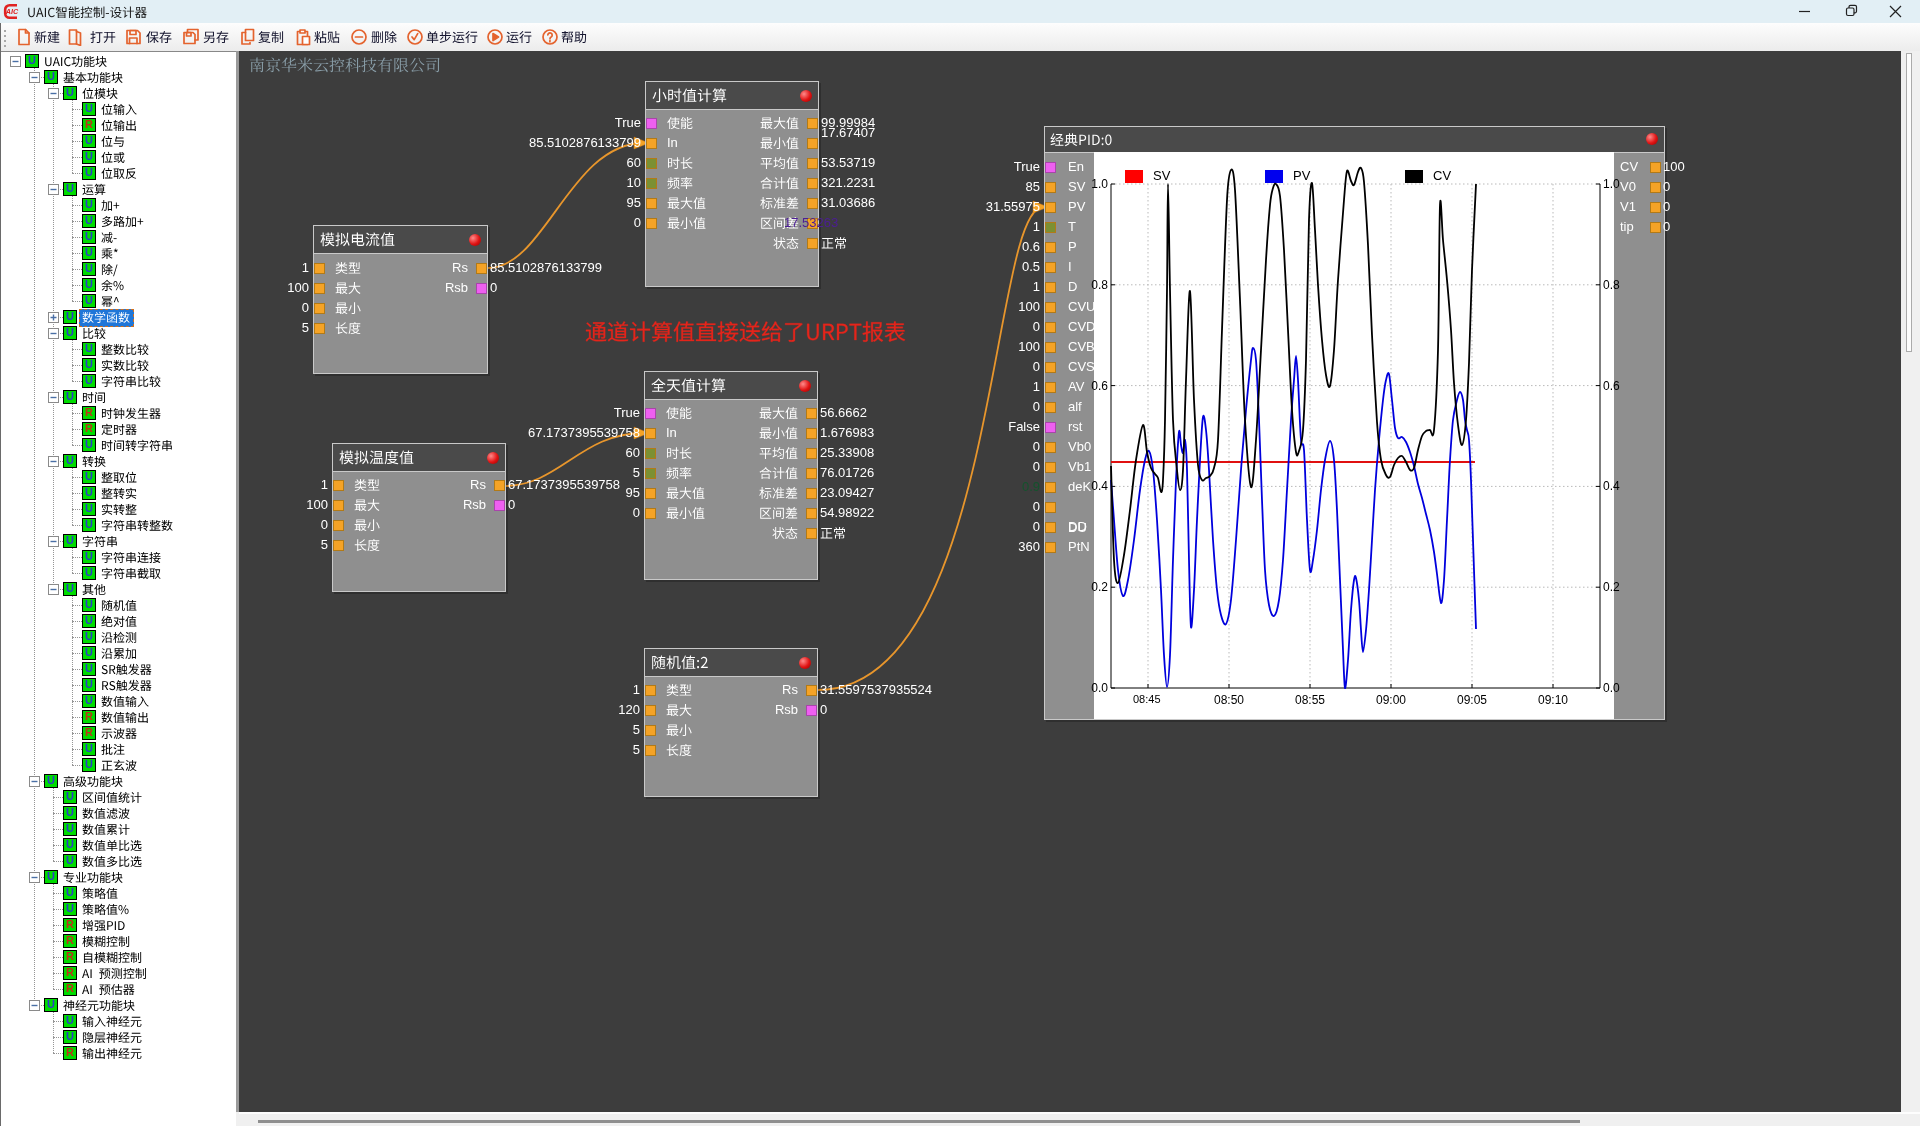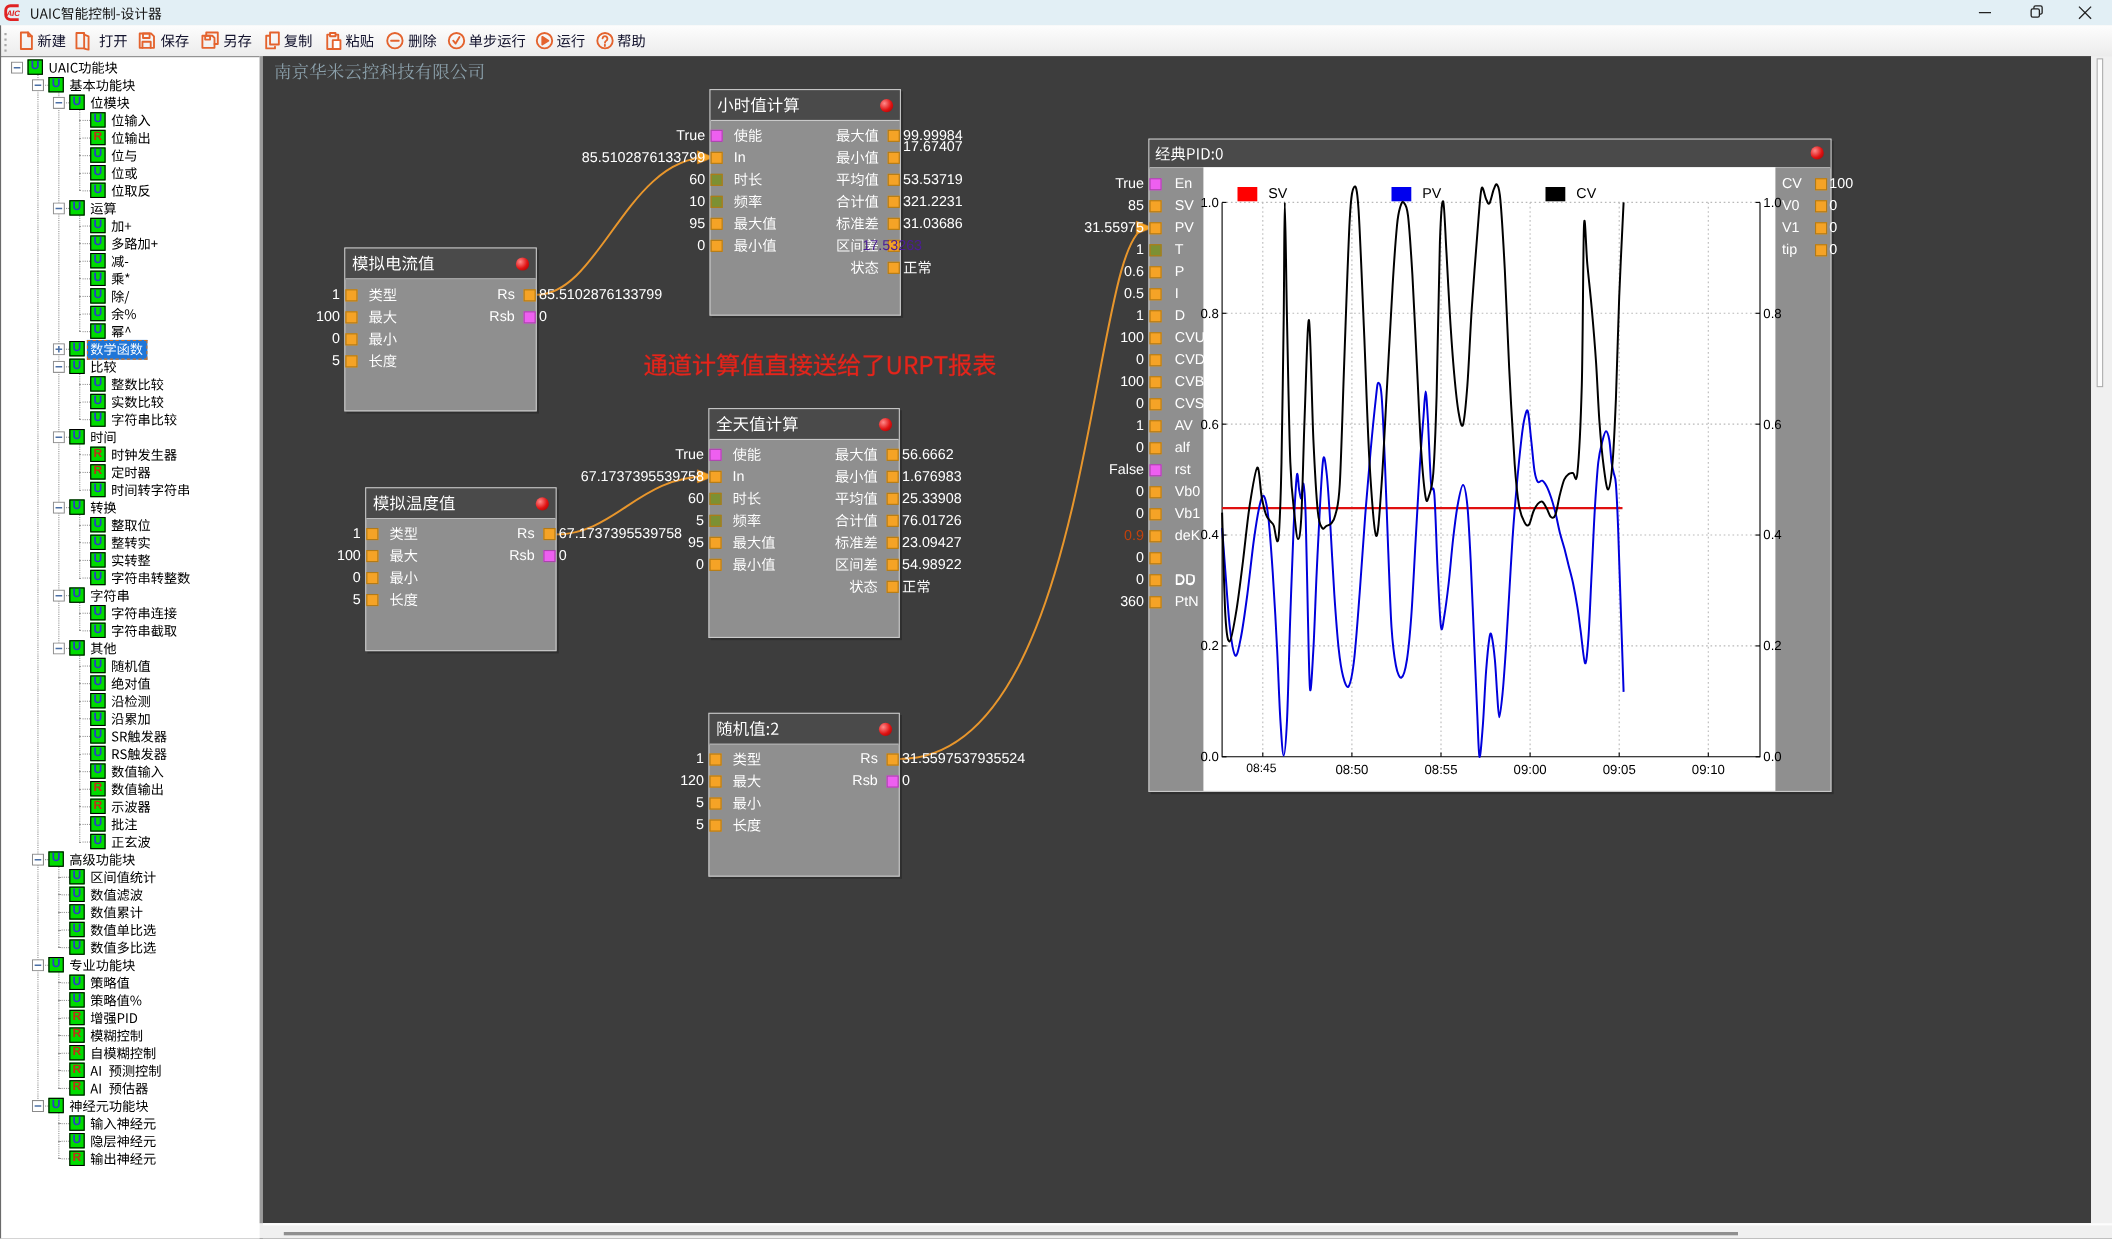--- a/index.html
+++ b/index.html
@@ -1585,21 +1585,21 @@
 <div style="position:absolute;left:1045px;top:422px;width:11px;height:11px;background:#ee5ff0;border:1px solid #a845aa;box-sizing:border-box"></div>
 <div class="s" style="right:880px;top:419px;font-size:13px;color:#fff;">False</div>
 <div class="s" style="left:1068px;top:419px;font-size:13px;color:#fff;">rst</div>
 <div style="position:absolute;left:1045px;top:442px;width:11px;height:11px;background:#f5a326;border:1px solid #b27a17;box-sizing:border-box"></div>
 <div class="s" style="right:880px;top:439px;font-size:13px;color:#fff;">0</div>
 <div class="s" style="left:1068px;top:439px;font-size:13px;color:#fff;">Vb0</div>
 <div style="position:absolute;left:1045px;top:462px;width:11px;height:11px;background:#f5a326;border:1px solid #b27a17;box-sizing:border-box"></div>
 <div class="s" style="right:880px;top:459px;font-size:13px;color:#fff;">0</div>
 <div class="s" style="left:1068px;top:459px;font-size:13px;color:#fff;">Vb1</div>
 <div style="position:absolute;left:1045px;top:482px;width:11px;height:11px;background:#f5a326;border:1px solid #b27a17;box-sizing:border-box"></div>
-<div class="s" style="right:880px;top:479px;font-size:13px;color:#c2410c;">0.9</div>
+<div class="s" style="right:880px;top:479px;font-size:13px;color:#14532d;">0.9</div>
 <div class="s" style="left:1068px;top:479px;font-size:13px;color:#fff;">deK</div>
 <div style="position:absolute;left:1045px;top:502px;width:11px;height:11px;background:#f5a326;border:1px solid #b27a17;box-sizing:border-box"></div>
 <div class="s" style="right:880px;top:499px;font-size:13px;color:#fff;">0</div>
 <div class="s" style="left:1068px;top:520px;font-size:13px;color:#fff;">DU</div>
 <div style="position:absolute;left:1045px;top:522px;width:11px;height:11px;background:#f5a326;border:1px solid #b27a17;box-sizing:border-box"></div>
 <div class="s" style="right:880px;top:519px;font-size:13px;color:#fff;">0</div>
 <div class="s" style="left:1068px;top:519px;font-size:13px;color:#fff;">DD</div>
 <div style="position:absolute;left:1045px;top:542px;width:11px;height:11px;background:#f5a326;border:1px solid #b27a17;box-sizing:border-box"></div>
 <div class="s" style="right:880px;top:539px;font-size:13px;color:#fff;">360</div>
 <div class="s" style="left:1068px;top:539px;font-size:13px;color:#fff;">PtN</div>

